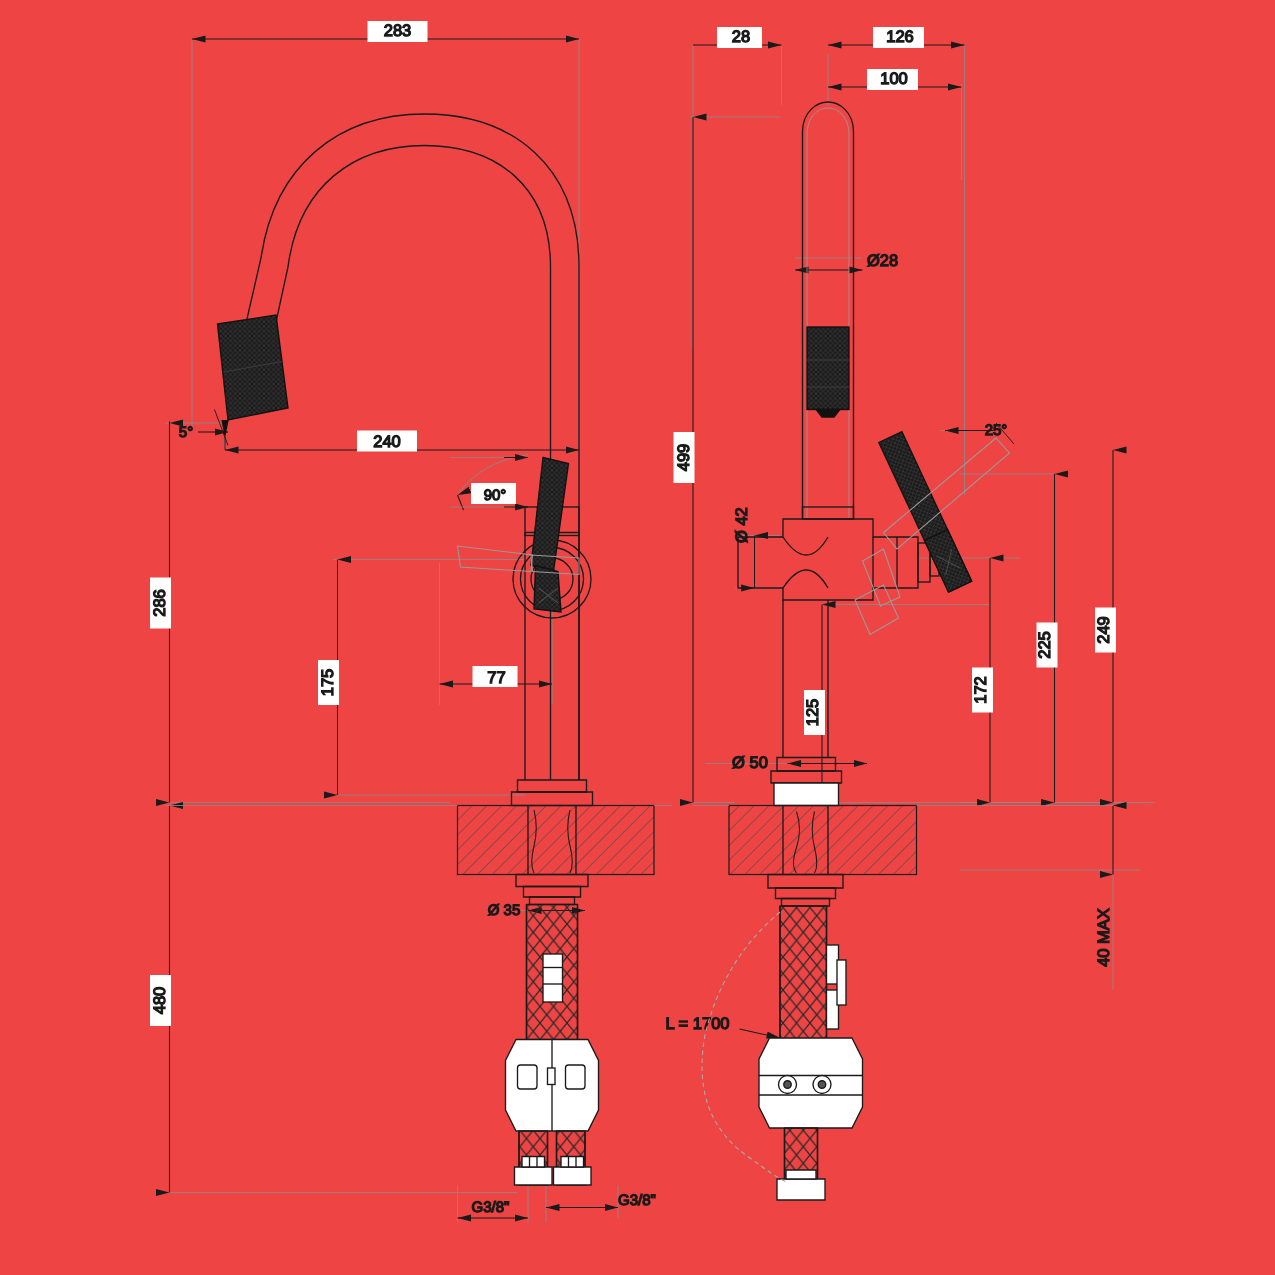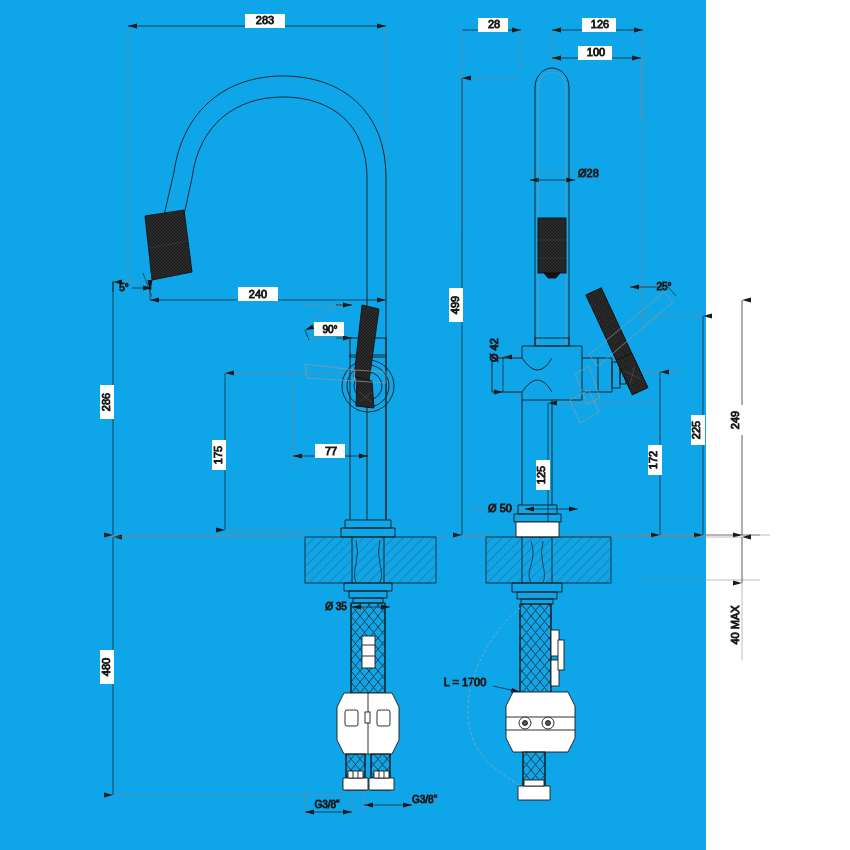--- a/index.html
+++ b/index.html
@@ -1,19 +1,19 @@
 <!DOCTYPE html>
 <html><head>
 <meta charset="utf-8">
 <title>Technical Drawing</title>
 <style>
   html,body{margin:0;padding:0;background:#ffffff;}
   body{width:850px;height:850px;overflow:hidden;
        font-family:"Liberation Sans","DejaVu Sans",sans-serif;}
-  #sheet{position:relative;width:706px;height:850px;background:#0ea5e9;}
+  #sheet{position:relative;width:850px;height:850px;background:#ef4444;}
   svg{display:block;}
   .dimtext{font-family:"Liberation Sans","DejaVu Sans",sans-serif;
            font-size:11px;fill:#1a1a1a;}
   .dimtext-sm{font-family:"Liberation Sans","DejaVu Sans",sans-serif;
               font-size:10px;fill:#1a1a1a;}
 </style>
 </head>
 <body>
 
 <div id="sheet">

